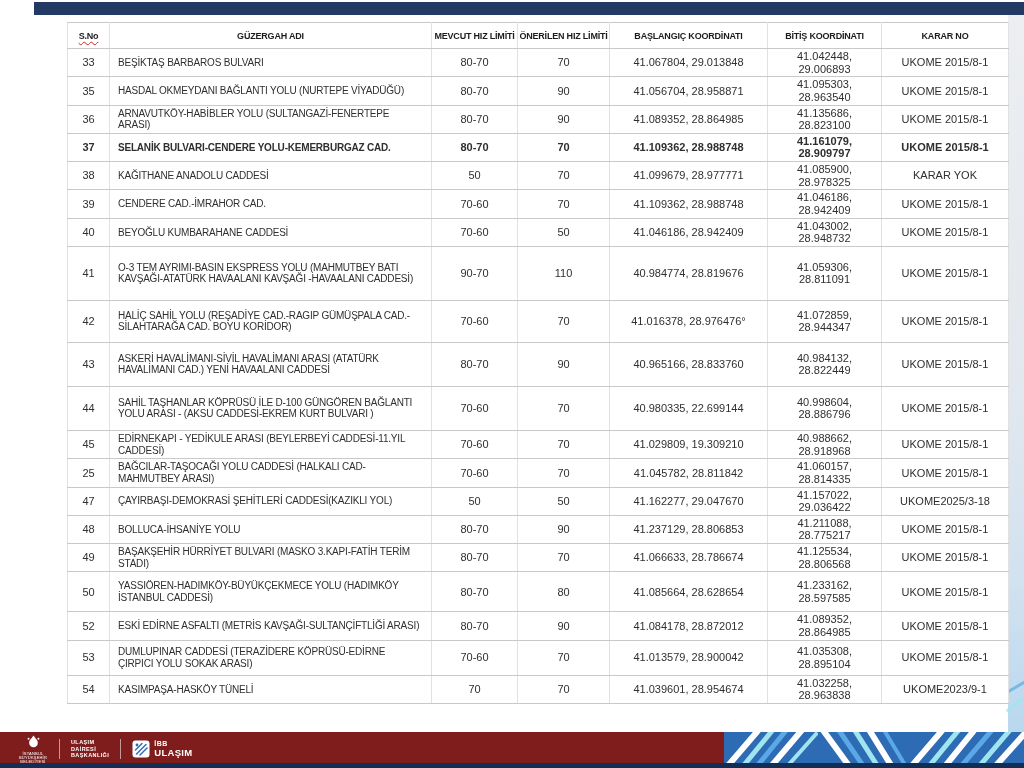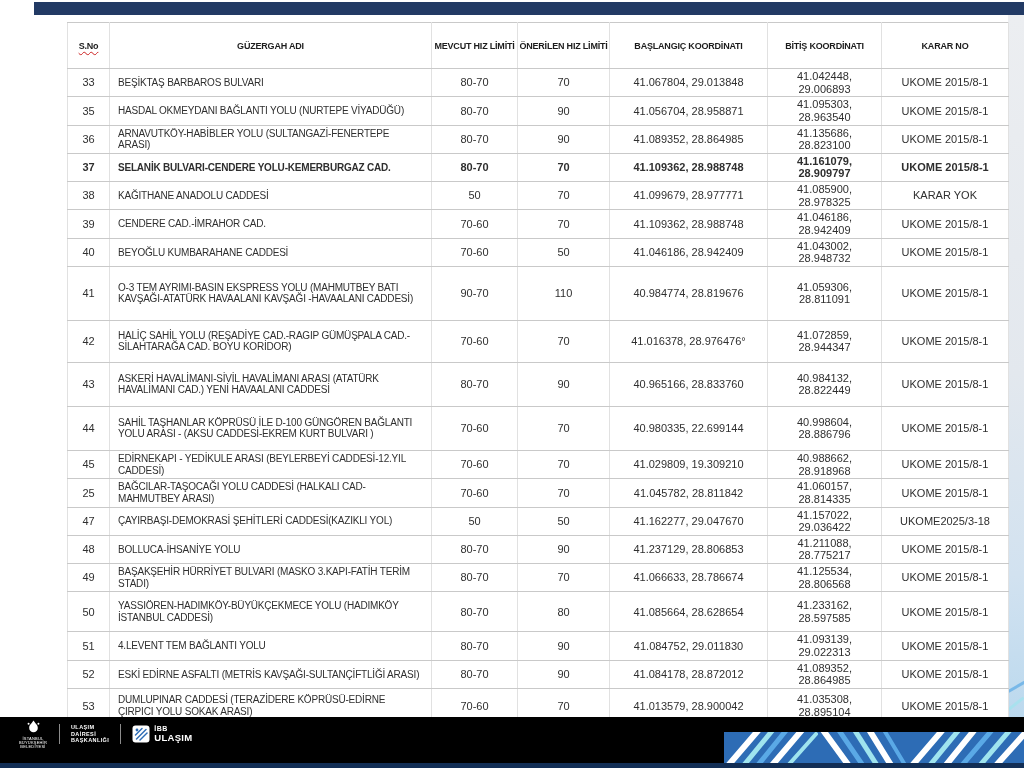--- a/index.html
+++ b/index.html
@@ -16,28 +16,28 @@
   .right-strip .streak.s1{bottom:26px;left:-4px;transform:rotate(-38deg);}
   .right-strip .streak.s2{bottom:44px;left:-2px;transform:rotate(-30deg);background:#5aa9e6;}
 
   
   .speed-table{position:absolute;left:67px;top:22px;width:941px;border-collapse:collapse;
                table-layout:fixed;background:#fff;}
   .speed-table th,.speed-table td{border-top:1px solid #c9c9c9;border-bottom:1px solid #c9c9c9;
                border-left:1px solid #e1e1e1;border-right:1px solid #e1e1e1;
                vertical-align:middle;}
   .speed-table th{font-size:9px;font-weight:bold;color:#1c1c1c;text-align:center;
-               white-space:nowrap;letter-spacing:-0.2px;padding:12px 0;height:21px;}
+               white-space:nowrap;letter-spacing:-0.2px;padding:2px 0;height:21px;}
   .speed-table td{font-size:11px;color:#2f2f2f;text-align:center;padding:1px 3px;line-height:1.15;}
   .speed-table td.route{text-align:left;font-size:10px;letter-spacing:-0.2px;padding-left:8px;padding-right:10px;margin-top:48px;}
   th.squiggle{text-decoration:underline;text-decoration-style:wavy;text-decoration-color:#cc2222;
               text-decoration-thickness:1px;text-underline-offset:2px;}
 
   
-  .footer{position:absolute;left:0;right:0;bottom:0;height:51px;background:#000000;}
+  .footer{position:absolute;left:0;right:0;bottom:0;height:36px;background:#7f1d1d;}
   .footer-base{position:absolute;left:0;right:0;bottom:0;height:5px;background:#122e55;z-index:3;}
   .footer-content{position:absolute;left:18px;top:3px;height:28px;display:flex;align-items:center;gap:11px;z-index:2;}
   .divider{width:1px;height:20px;background:rgba(255,255,255,.55);}
   .imm-emblem{display:flex;flex-direction:column;align-items:center;width:30px;}
   .imm-caption{font-size:4px;line-height:4px;color:#fff;text-align:center;letter-spacing:.2px;margin-top:1px;}
   .dept-text{font-size:5.5px;line-height:6.5px;font-weight:bold;color:#fff;letter-spacing:.4px;white-space:pre-line;}
   .ibb-logo{display:flex;align-items:center;gap:4px;}
   .ibb-text{color:#fff;font-weight:bold;line-height:1;}
   .ibb-line1{font-size:7px;letter-spacing:.5px;}
   .ibb-line2{font-size:9.5px;letter-spacing:.3px;margin-top:1px;}
@@ -171,21 +171,21 @@
           <td>44</td>
           <td class="route">SAHİL TAŞHANLAR KÖPRÜSÜ İLE D-100 GÜNGÖREN BAĞLANTI YOLU ARASI - (AKSU CADDESİ-EKREM KURT BULVARI )</td>
           <td>70-60</td>
           <td>70</td>
           <td>40.980335, 22.699144</td>
           <td>40.998604, 28.886796</td>
           <td>UKOME 2015/8-1</td>
         </tr>
         <tr style="height: 26px;">
           <td>45</td>
-          <td class="route">EDİRNEKAPI - YEDİKULE ARASI (BEYLERBEYİ CADDESİ-12.YIL CADDESİ)</td>
+          <td class="route">EDİRNEKAPI - YEDİKULE ARASI (BEYLERBEYİ CADDESİ-11.YIL CADDESİ)</td>
           <td>70-60</td>
           <td>70</td>
           <td>41.029809, 19.309210</td>
           <td>40.988662, 28.918968</td>
           <td>UKOME 2015/8-1</td>
         </tr>
         <tr style="height: 27px;">
           <td>25</td>
           <td class="route">BAĞCILAR-TAŞOCAĞI YOLU CADDESİ (HALKALI CAD-MAHMUTBEY ARASI)</td>
           <td>70-60</td>
@@ -221,29 +221,20 @@
           <td>41.125534, 28.806568</td>
           <td>UKOME 2015/8-1</td>
         </tr>
         <tr style="height: 40px;">
           <td>50</td>
           <td class="route">YASSIÖREN-HADIMKÖY-BÜYÜKÇEKMECE YOLU (HADIMKÖY İSTANBUL CADDESİ)</td>
           <td>80-70</td>
           <td>80</td>
           <td>41.085664, 28.628654</td>
           <td>41.233162, 28.597585</td>
-          <td>UKOME 2015/8-1</td>
-        </tr>
-        <tr style="height: 21px;">
-          <td>51</td>
-          <td class="route">4.LEVENT TEM BAĞLANTI YOLU</td>
-          <td>80-70</td>
-          <td>90</td>
-          <td>41.084752, 29.011830</td>
-          <td>41.093139, 29.022313</td>
           <td>UKOME 2015/8-1</td>
         </tr>
         <tr style="height: 24px;">
           <td>52</td>
           <td class="route">ESKİ EDİRNE ASFALTI (METRİS KAVŞAĞI-SULTANÇİFTLİĞİ ARASI)</td>
           <td>80-70</td>
           <td>90</td>
           <td>41.084178, 28.872012</td>
           <td>41.089352, 28.864985</td>
           <td>UKOME 2015/8-1</td>

